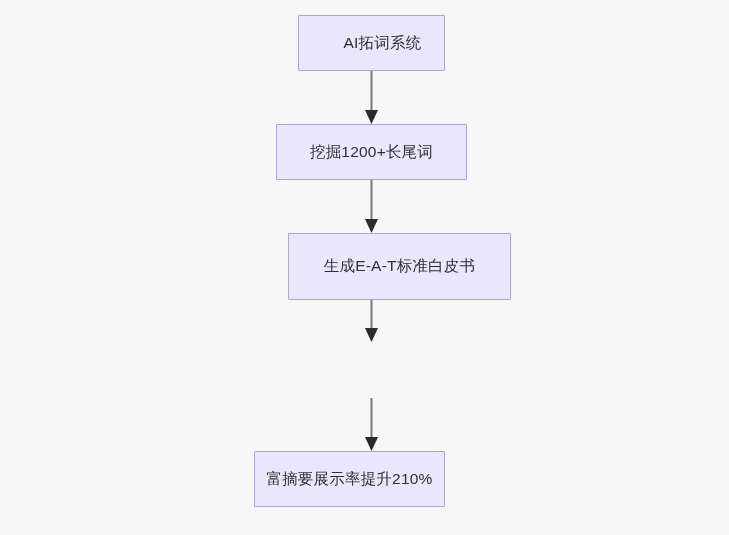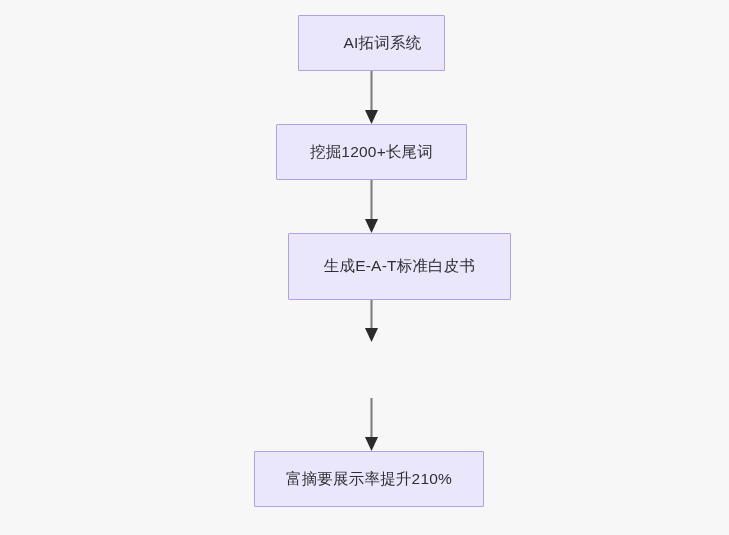--- a/index.html
+++ b/index.html
@@ -83,17 +83,17 @@
 
   <div class="node" style="left:276px; top:124px; width:191px; height:56px;">
     <span class="node-label">挖掘1200+长尾词</span>
   </div>
 
   <div class="node" style="left:244px; top:233px; width:223px; height:67px;margin-left:44px;">
     <span class="node-label">生成E-A-T标准白皮书</span>
   </div>
 
 
-  <div class="node" style="left:254px; top:451px; width:230px; height:56px;">
+  <div class="node" style="left:254px; top:451px; width:191px; height:56px;">
     <span class="node-label">富摘要展示率提升210%</span>
   </div>
 
 </div>
 
 </body></html>

